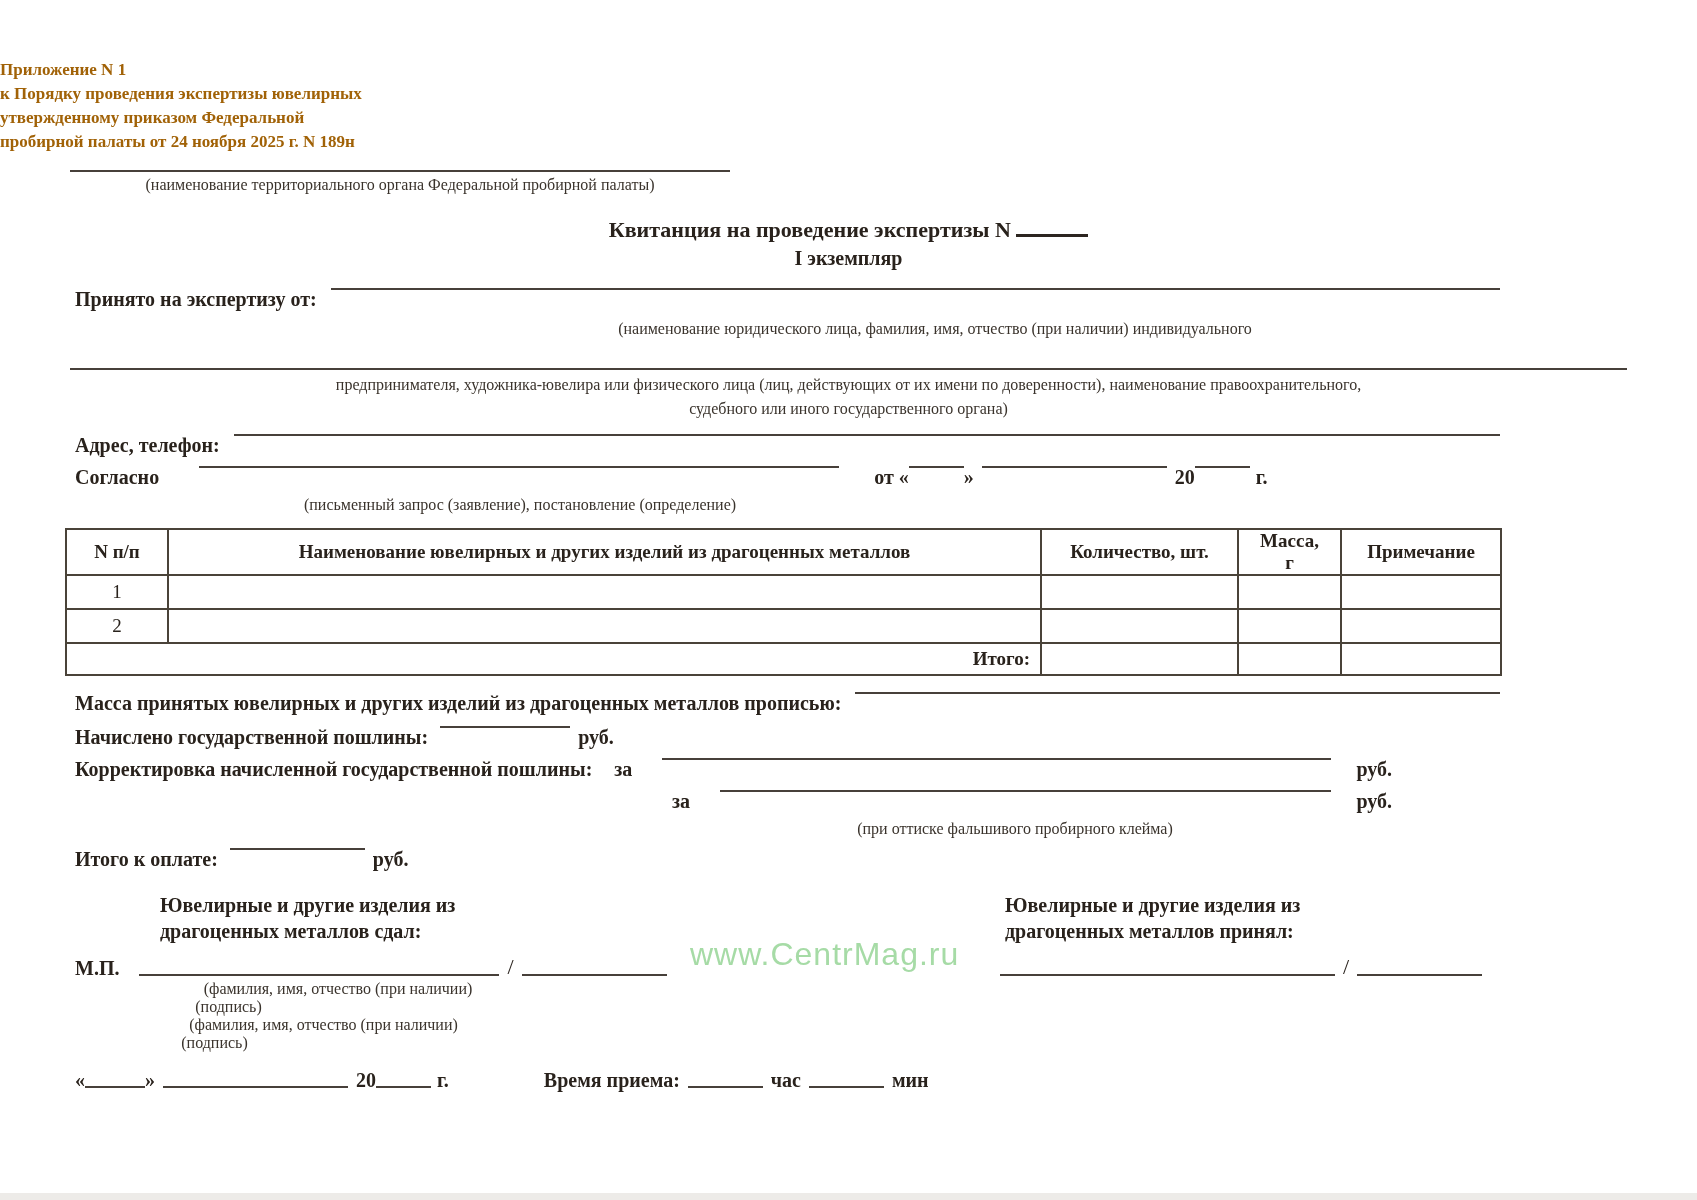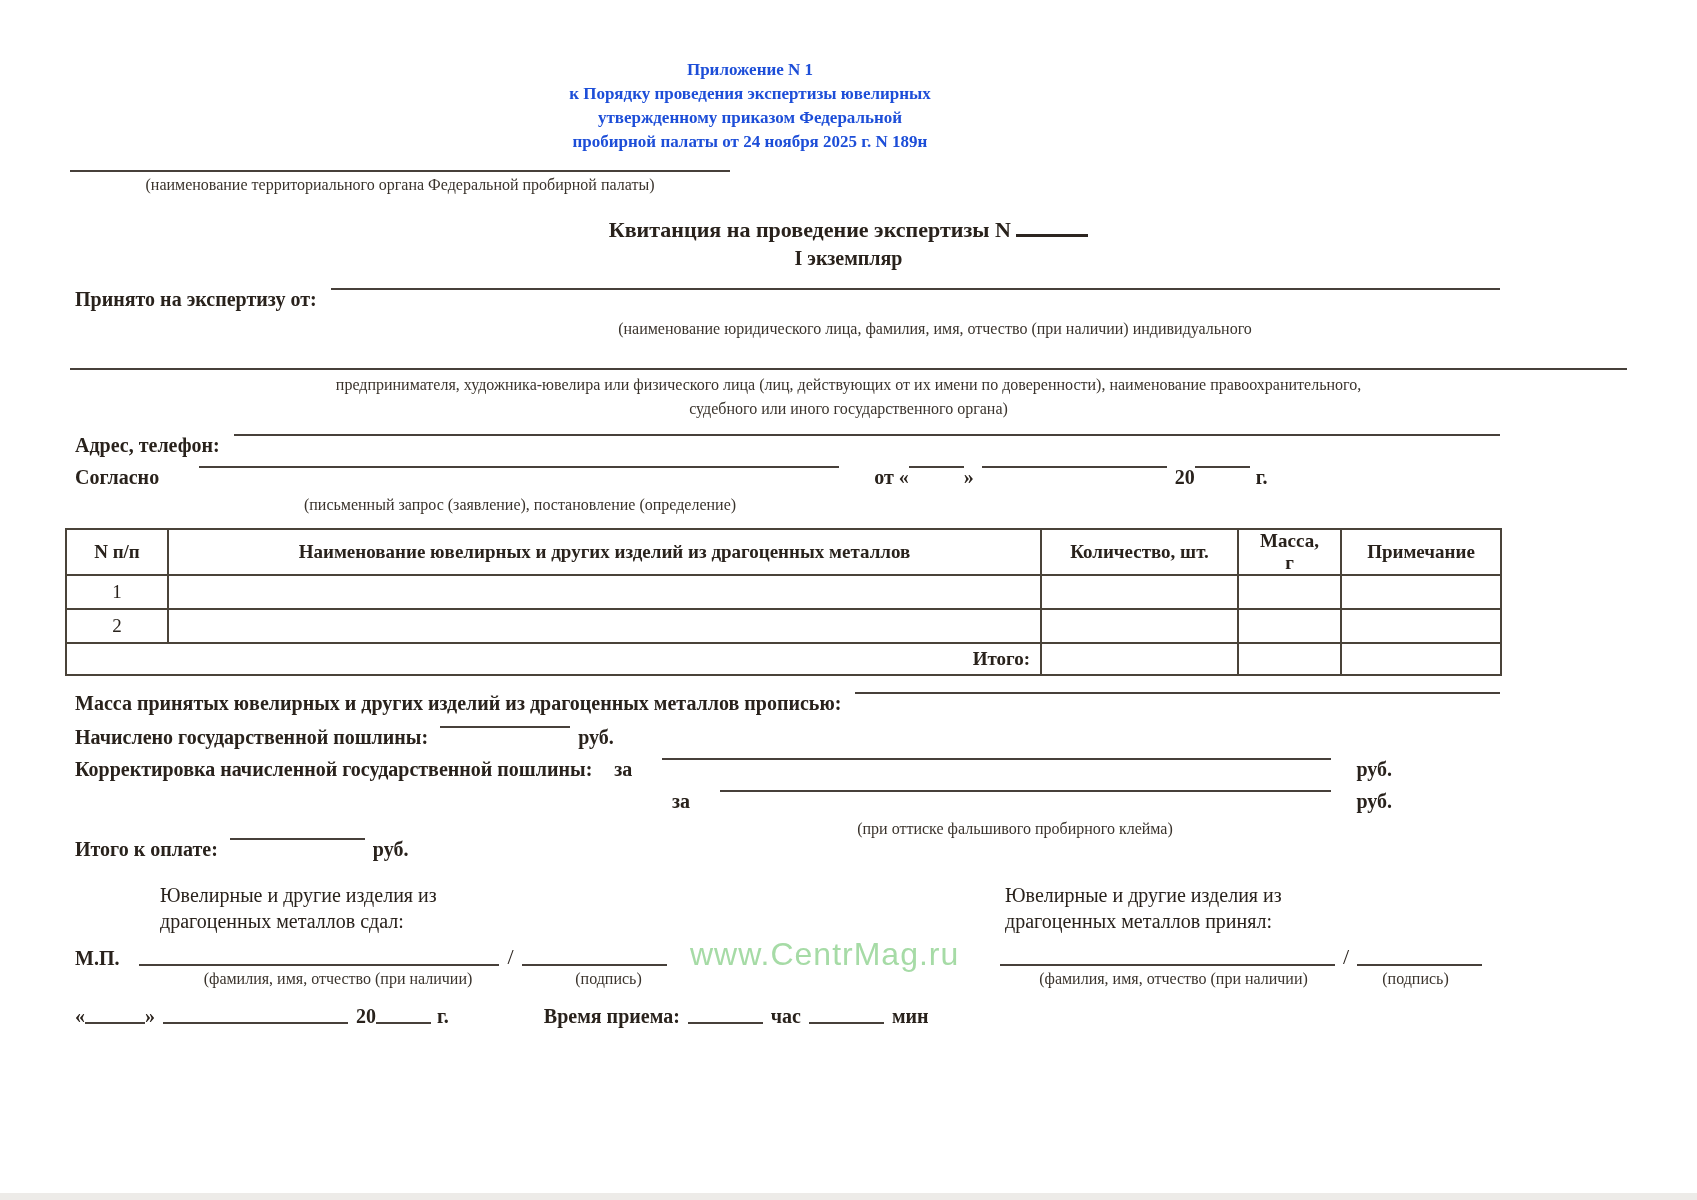--- a/index.html
+++ b/index.html
@@ -7,21 +7,21 @@
     width:1697px; height:1200px; background:#ffffff;
     font-family:"Liberation Serif","DejaVu Serif",serif;
     color:#29221c;
   }
   .page { position:relative; width:1697px; height:1200px; overflow:hidden; background:#ffffff; }
 
   .caption { font-size:16px; color:#3a332c; line-height:18px; }
   .label   { font-weight:bold; font-size:20px; white-space:nowrap; }
 
   
-  .appendix { margin:58px 197px 0 0; text-align:center; font-size:17px; line-height:24px; font-weight:bold; color:#1d4ed8; }
+  .appendix { margin:58px 197px 0 0; text-align:left; font-size:17px; line-height:24px; font-weight:bold; color:#a16207; }
 
   
   .org-block { margin:16px 0 0 70px; width:660px; }
   .org-underline { border-bottom:2px solid #47403a; height:0; }
   .org-caption { text-align:center; margin-top:4px; }
 
   
   .title-block { margin-top:22px; text-align:center; }
   .title { font-size:22px; font-weight:bold; line-height:28px; }
   .subtitle { font-size:20px; font-weight:bold; line-height:24px; margin-top:2px; }
@@ -57,33 +57,33 @@
   .items-table td.total-cell { text-align:right; font-weight:bold; padding-right:10px; }
 
   .mass-row { margin-top:16px; }
   .duty-row { margin-top:8px; }
   .corr-row { margin-top:6px; margin-right:305px; }
   .corr-row .fill-line { margin-left:30px; }
   .rub { font-weight:bold; font-size:20px; margin-left:25px; white-space:nowrap; }
   .za2-row { margin-top:6px; margin-left:672px; margin-right:305px; }
   .za2-row .fill-line { margin-left:30px; }
   .corr-caption { margin:4px 0 0 635px; width:760px; text-align:center; }
-  .totaldue-row { }
+  .totaldue-row { margin-top:10px; }
 
   
   .sig-headers { display:flex; margin:18px 0 0 160px; }
-  .sig-head { font-size:20px; font-weight:normal; line-height:26px; }
+  .sig-head { font-size:20px; font-weight:bold; line-height:26px; }
   .sig-head.left { width:845px; }
   .mp-row { display:flex; align-items:flex-end; margin:8px 215px 0 75px; height:28px; }
   .mp-row .slash { font-size:22px; margin:0 8px 0 8px; }
   .sigline { border-bottom:2px solid #47403a; margin-bottom:4px; }
   .sig-l1 { width:360px; margin-left:20px; } .sig-l2 { width:145px; }
   .sig-r1 { width:335px; } .sig-r2 { width:125px; }
   .spacer { flex:1; }
-  .sig-captions { display:flex; margin:0 215px 0 148px; }
+  .sig-captions { display:flex; margin:0 215px 0 148px;flex-direction:column; }
   .sig-cap { text-align:center; }
   .sc1 { width:380px; } .sc2 { width:161px; } .sc3 { width:351px; } .sc4 { width:133px; }
 
   
   .footer-row { display:flex; align-items:flex-end; margin:14px 0 0 75px; height:26px; }
   .time-label { margin-left:95px; }
 
   
   .watermark { position:absolute; left:690px; top:936px; font-family:"Liberation Sans",sans-serif; font-size:32px; letter-spacing:1px; }
 

